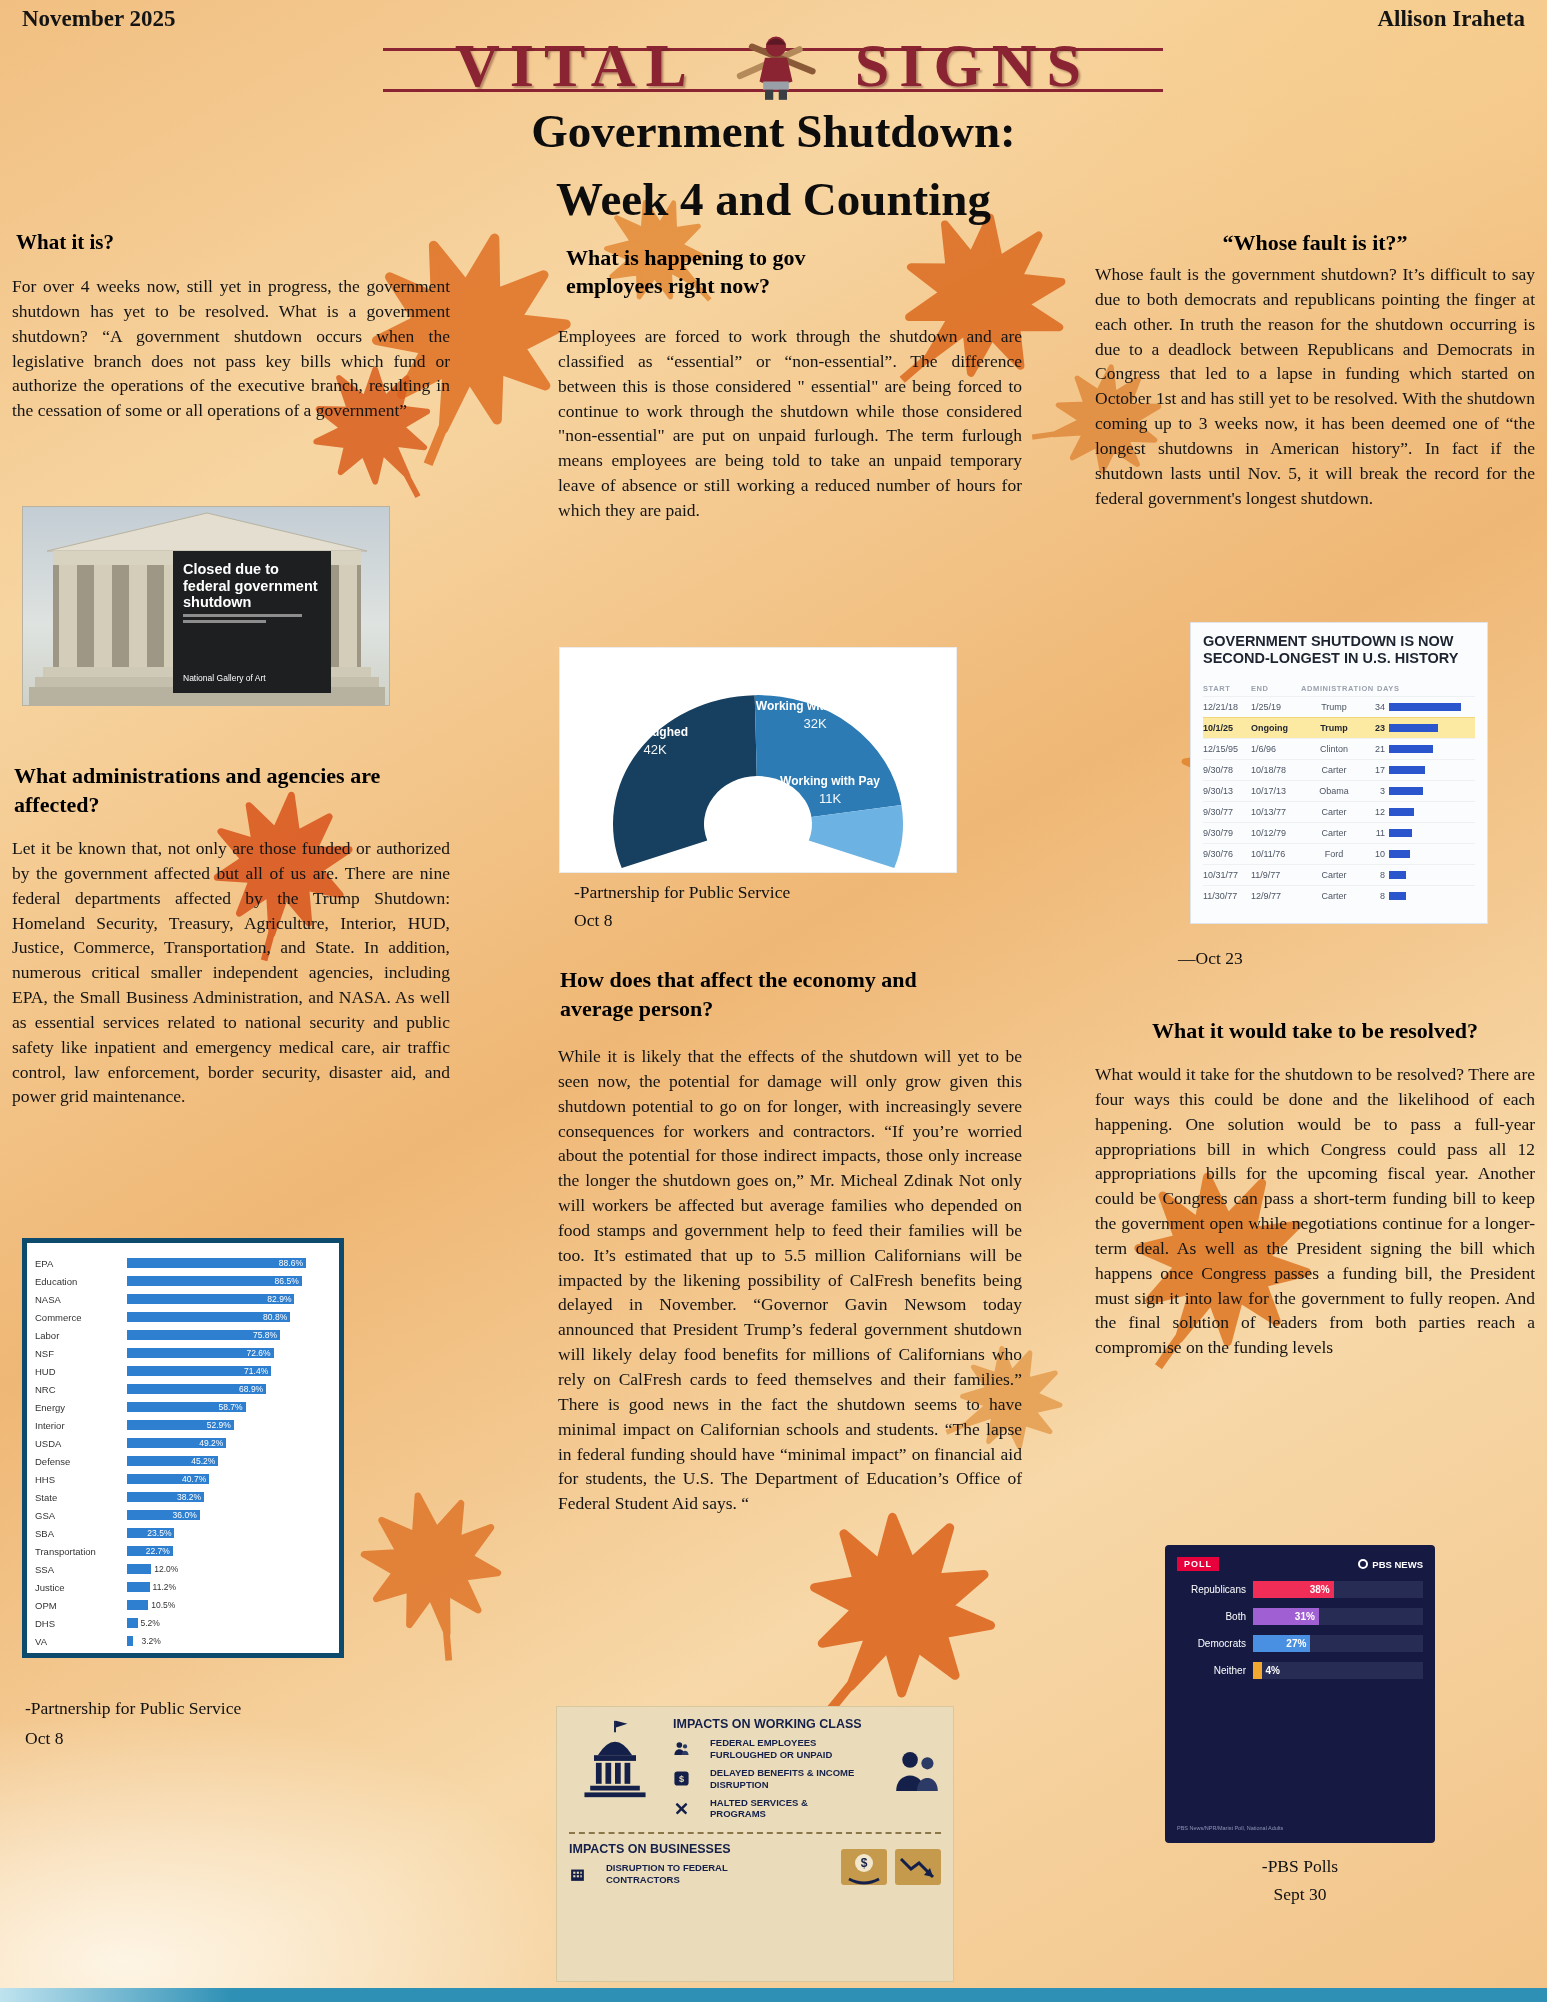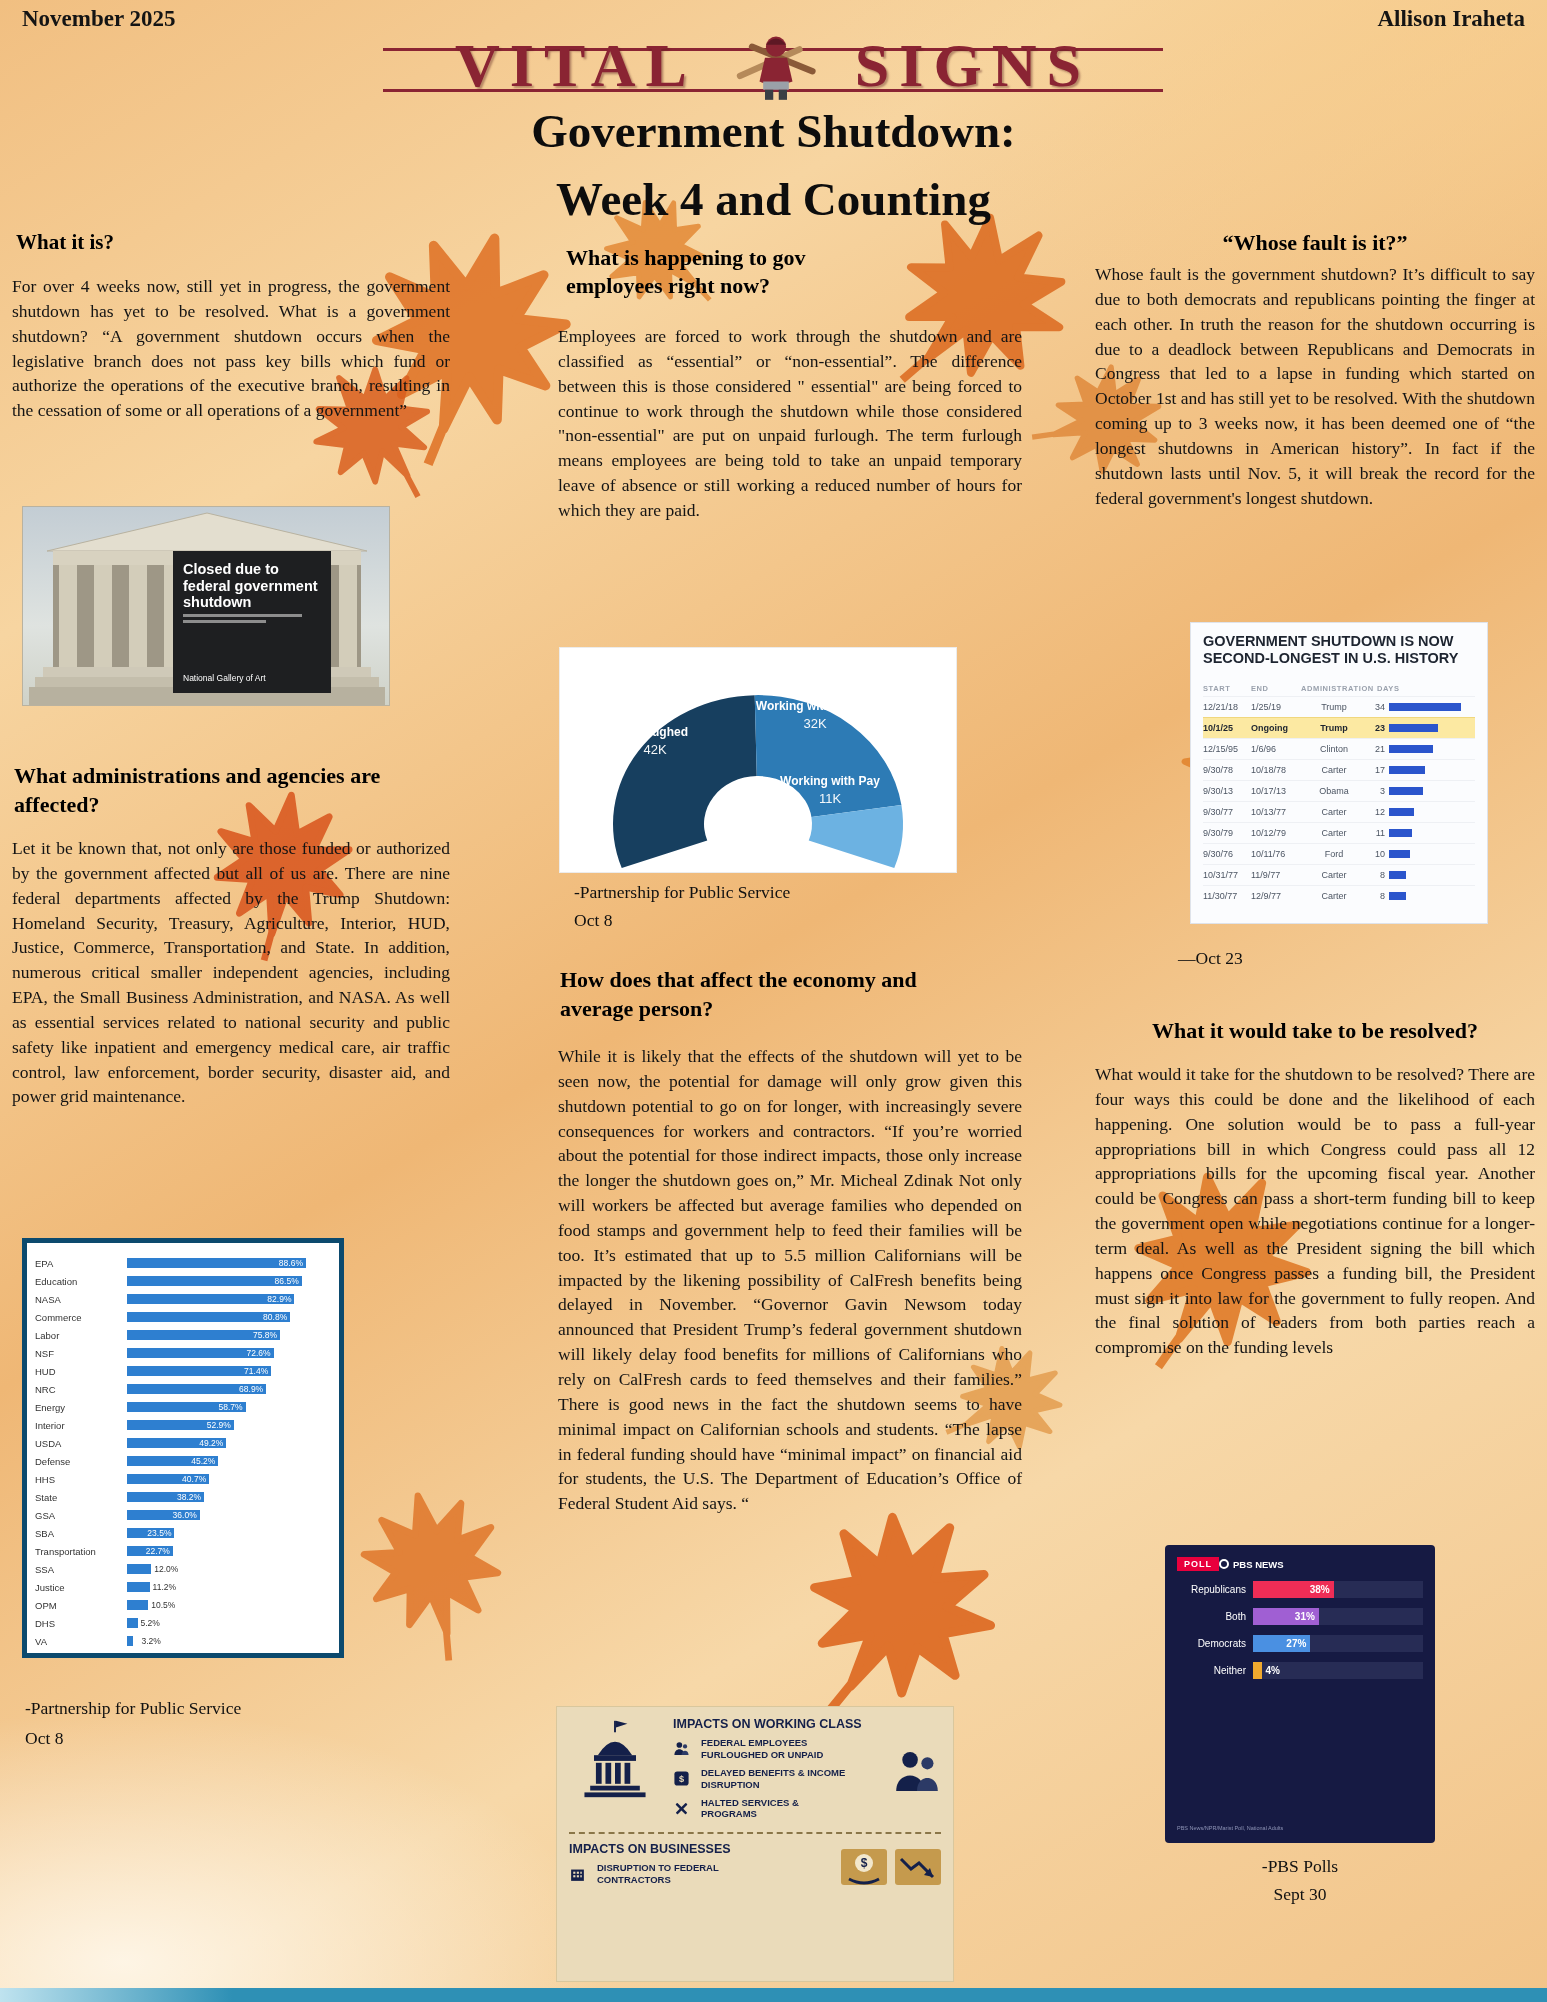--- a/index.html
+++ b/index.html
@@ -70,21 +70,21 @@
   #mh2{left:560px;top:966px;width:430px;line-height:1.3}
   #mb2{left:558px;top:1044px;width:464px}
   #infographic{left:556px;top:1706px;width:398px;height:276px;background:#eadbba;border:1px solid #d9c79d;font-family:"Liberation Sans",sans-serif;display:flex;flex-direction:column}
   .ig-head{background:#f7f2e2;padding:7px 10px 6px;text-align:center;border-bottom:2px solid #1b2350}
   .ig-title{font-size:22px;font-weight:bold;color:#14204a;letter-spacing:.5px}
   .ig-sub{font-size:12px;font-weight:bold;color:#14204a;margin-top:2px}
   .ig-main{display:flex;padding:10px 10px 4px;gap:10px;align-items:flex-start}
   .ig-capitol{width:96px;height:84px;flex:none}
   .ig-col{flex:1}
   .ig-h{font-size:12.5px;font-weight:bold;color:#14204a;margin-bottom:4px}
-  .igrow{display:flex;align-items:center;gap:11px;margin:6px 0}
+  .igrow{display:flex;align-items:center;gap:20px;margin:6px 0}
   .igic{width:17px;height:17px;flex:none}
   .igic svg{width:100%;height:100%}
   .igtxt{font-size:9.5px;font-weight:bold;color:#14204a;line-height:1.25;max-width:150px}
   .ig-people{width:52px;height:56px;flex:none;align-self:center}
   .ig-div{border-top:2px dashed #8a7648;margin:2px 12px}
   .ig-biz{display:flex;justify-content:space-between;align-items:center;padding:6px 12px 10px}
   .ig-goldwrap{display:flex;gap:8px}
   .gold-ic{width:46px;height:36px}
 
   
@@ -96,21 +96,21 @@
   .hc0{width:48px}.hc1{width:50px}.hc2{width:66px;text-align:center}.hc3{margin-left:10px}
   .strow{display:flex;align-items:center;height:21px;font-size:9px;color:#4c5563;border-top:1px solid #eef0f4}
   .stc0{width:48px}.stc1{width:50px}.stc2{width:66px;text-align:center}
   .stc3{width:22px;text-align:right;padding-right:4px}
   .stbar{height:8px;background:#2b55cc;display:inline-block}
   .strow.sthl{background:#fce9a2;font-weight:bold;color:#1d2430;border-color:#f0d77e}
   #rcap1{left:1178px;top:948px}
   #rh2{left:1095px;top:1018px;width:440px;text-align:center}
   #rb2{left:1095px;top:1062px;width:440px}
   #poll-card{left:1165px;top:1545px;width:270px;height:298px;background:#161a43;border-radius:4px;padding:12px;font-family:"Liberation Sans",sans-serif;display:flex;flex-direction:column}
-  .poll-top{display:flex;align-items:center}
+  .poll-top{display:flex;justify-content:space-between;align-items:center}
   .poll-badge{background:#e8003d;color:#fff;font-size:9px;font-weight:bold;padding:2px 7px;letter-spacing:1px}
   .poll-brand{color:#fff;font-size:9.5px;font-weight:bold;display:flex;align-items:center;gap:4px}
   .pbs-ring{width:10px;height:10px;border:2px solid #fff;border-radius:50%}
   .poll-q{color:#fff;font-size:15.5px;font-weight:bold;line-height:1.3;margin:16px 2px 10px}
   .prow{display:flex;align-items:center;margin:10px 0}
   .plab{width:76px;text-align:right;color:#fff;font-size:10px;padding-right:7px}
   .ptrack{flex:1;height:17px;background:#272c55;position:relative}
   .pfill{height:17px;position:relative}
   .pval{position:absolute;top:0;line-height:17px;font-size:10px;font-weight:bold;color:#fff}
   .pval.in{right:4px}

